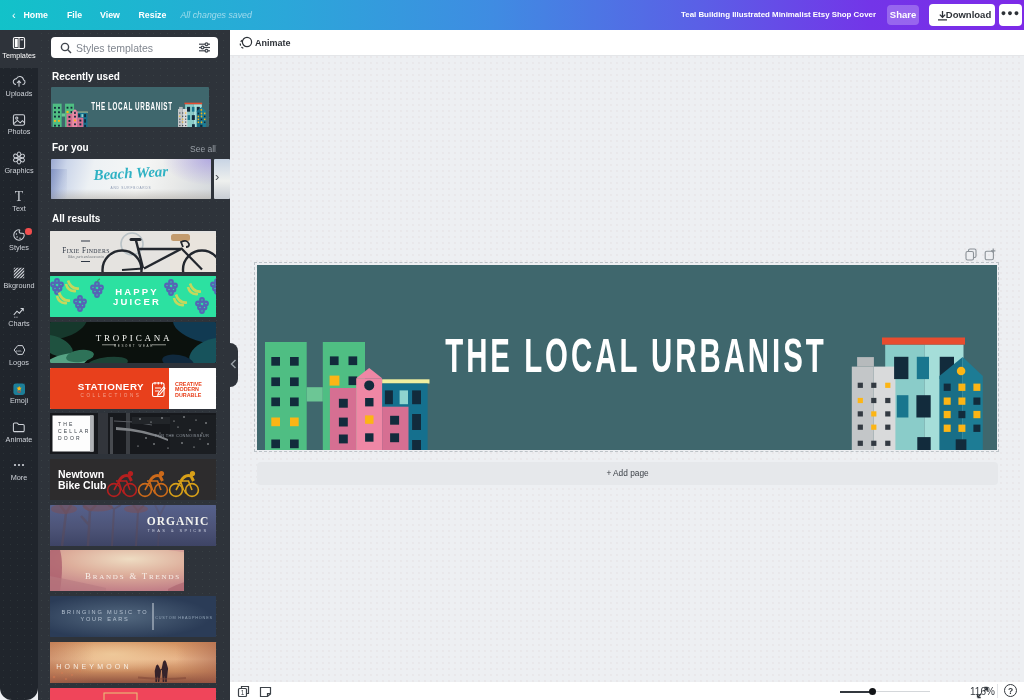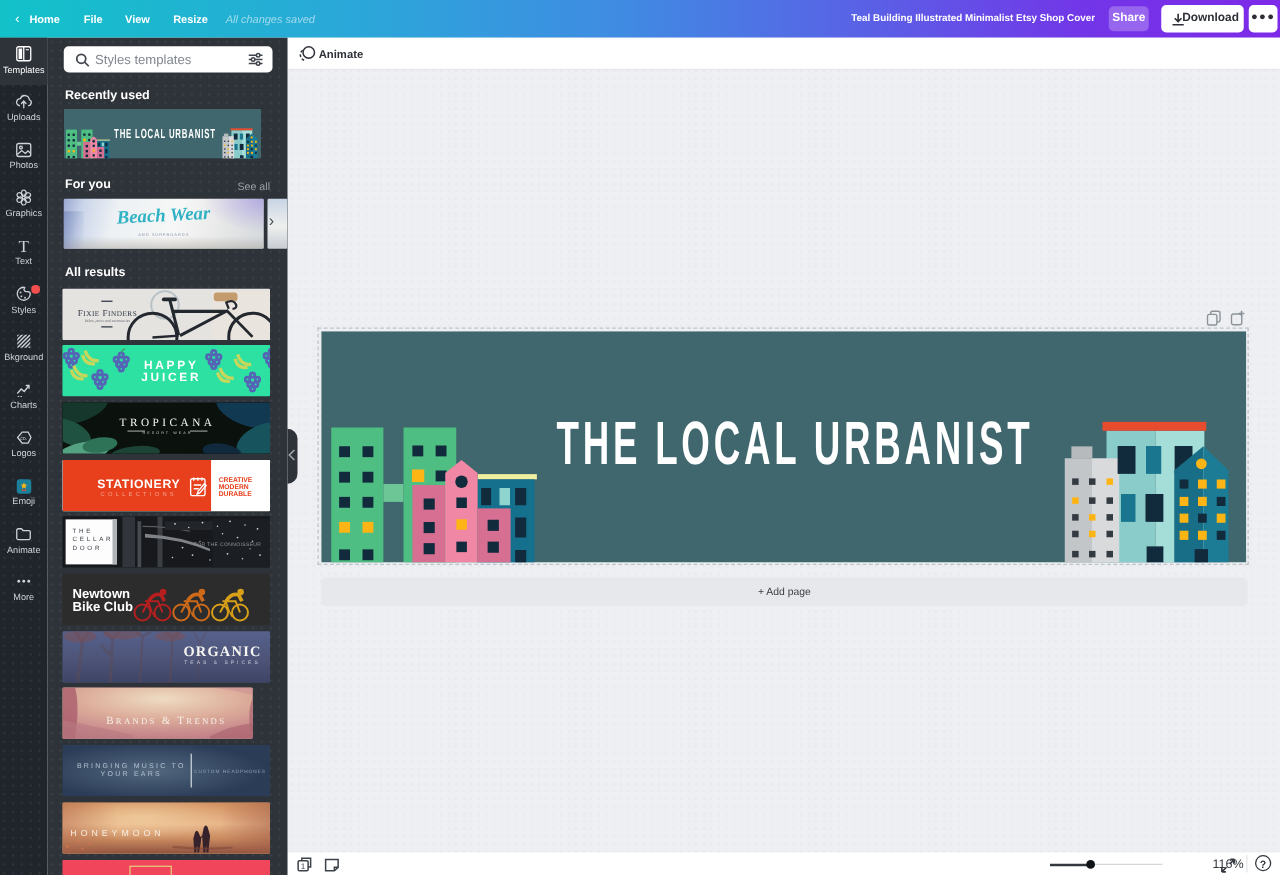--- a/index.html
+++ b/index.html
@@ -16,21 +16,21 @@
 #m-file { left:67px; }
 #m-view { left:100px; }
 #m-resize { left:138.5px; }
 #m-saved { left:180.5px; font-style:italic; font-weight:normal; color:rgba(255,255,255,0.55); }
 #doctitle { position:absolute; top:0; right:148px; height:30px; line-height:30px; font-size:7.9px; font-weight:bold; color:#fff; }
 #btn-share { position:absolute; left:887px; top:5px; width:32px; height:20px; background:rgba(255,255,255,0.25); border-radius:4px; font-size:9.5px; font-weight:bold; color:#fff; text-align:center; line-height:20px; }
 #btn-dl { position:absolute; left:929px; top:4px; width:66px; height:22px; background:#fff; border-radius:4px; color:#2d3137; font-size:9.5px; font-weight:bold; line-height:22px; text-align:center; }
 #btn-more { position:absolute; left:999px; top:4px; width:23px; height:22px; background:#fff; border-radius:4px; color:#2d3137; text-align:center; line-height:18px; font-size:12px; font-weight:bold; letter-spacing:1px;}
 
 
-#rail { position:absolute; left:0; top:30px; width:38px; height:670px; background:#20252c; background-image:radial-gradient(circle, rgba(120,150,135,0.13) 0.8px, transparent 1px); background-size:7px 7px; z-index:20; }
+#rail { position:absolute; left:0; top:30px; width:38px; height:670px; background:#20252c; background-image:radial-gradient(circle, rgba(120,150,135,0.13) 0.8px, transparent 1px); background-size:7px 7px; z-index:20;border-radius:12px; }
 .ritem { position:absolute; left:0; width:38px; height:38px; text-align:center; }
 .ritem .lbl { position:absolute; left:0; right:0; top:20.5px; font-size:7.3px; color:#cfd3d9; }
 .ritem svg { position:absolute; left:11px; top:5px; width:16px; height:16px; }
 .ritem.active { background:#2e333a; }
 .ritem.active .lbl { color:#fff; }
 
 
 #panel { position:absolute; left:38px; top:30px; width:192px; height:670px; background:#2e333a; background-image:radial-gradient(circle, rgba(130,160,145,0.12) 0.8px, transparent 1px); background-size:7px 7px; z-index:10; overflow:hidden; }
 #search { position:absolute; left:13px; top:7px; width:167px; height:21px; background:#fff; border-radius:4px; }
 #search .ph { position:absolute; left:25px; top:4.5px; font-size:10.5px; color:#80868f; }
@@ -401,21 +401,21 @@
         <g fill="#7a5058" opacity="0.55">
           <ellipse cx="14" cy="4" rx="13" ry="5"></ellipse>
           <ellipse cx="48" cy="2" rx="15" ry="4.5"></ellipse>
           <ellipse cx="86" cy="4" rx="12" ry="4"></ellipse>
         </g>
         <text x="128" y="20" text-anchor="middle" font-family="Liberation Serif,serif" font-weight="bold" font-size="11.5" letter-spacing="1" fill="#f4f4f0">ORGANIC</text>
         <text x="128" y="26.5" text-anchor="middle" font-family="Liberation Sans" font-size="4" letter-spacing="2.4" fill="#c9cede">TEAS &amp; SPICES</text>
       </svg>
     </div>
 
-    <div class="thumb" style="left:12px;top:520.4px;width:152px;height:41px;background:#d8a695">
+    <div class="thumb" style="left:12px;top:520.4px;width:134px;height:41px;background:#d8a695">
       <svg width="166" height="41" viewBox="0 0 166 41">
         <defs>
           <radialGradient id="bg1" cx="0.48" cy="0.22" r="0.85">
               <stop offset="0" stop-color="#eedcc2"></stop>
               <stop offset="0.45" stop-color="#ddae9b"></stop>
               <stop offset="1" stop-color="#bd7784"></stop>
             </radialGradient>
         </defs>
         <rect width="166" height="41" fill="url(#bg1)"></rect>
         <path d="M0,0 h10 q4,14 0,41 h-10 z" fill="#a85a6a" opacity="0.75"></path>

